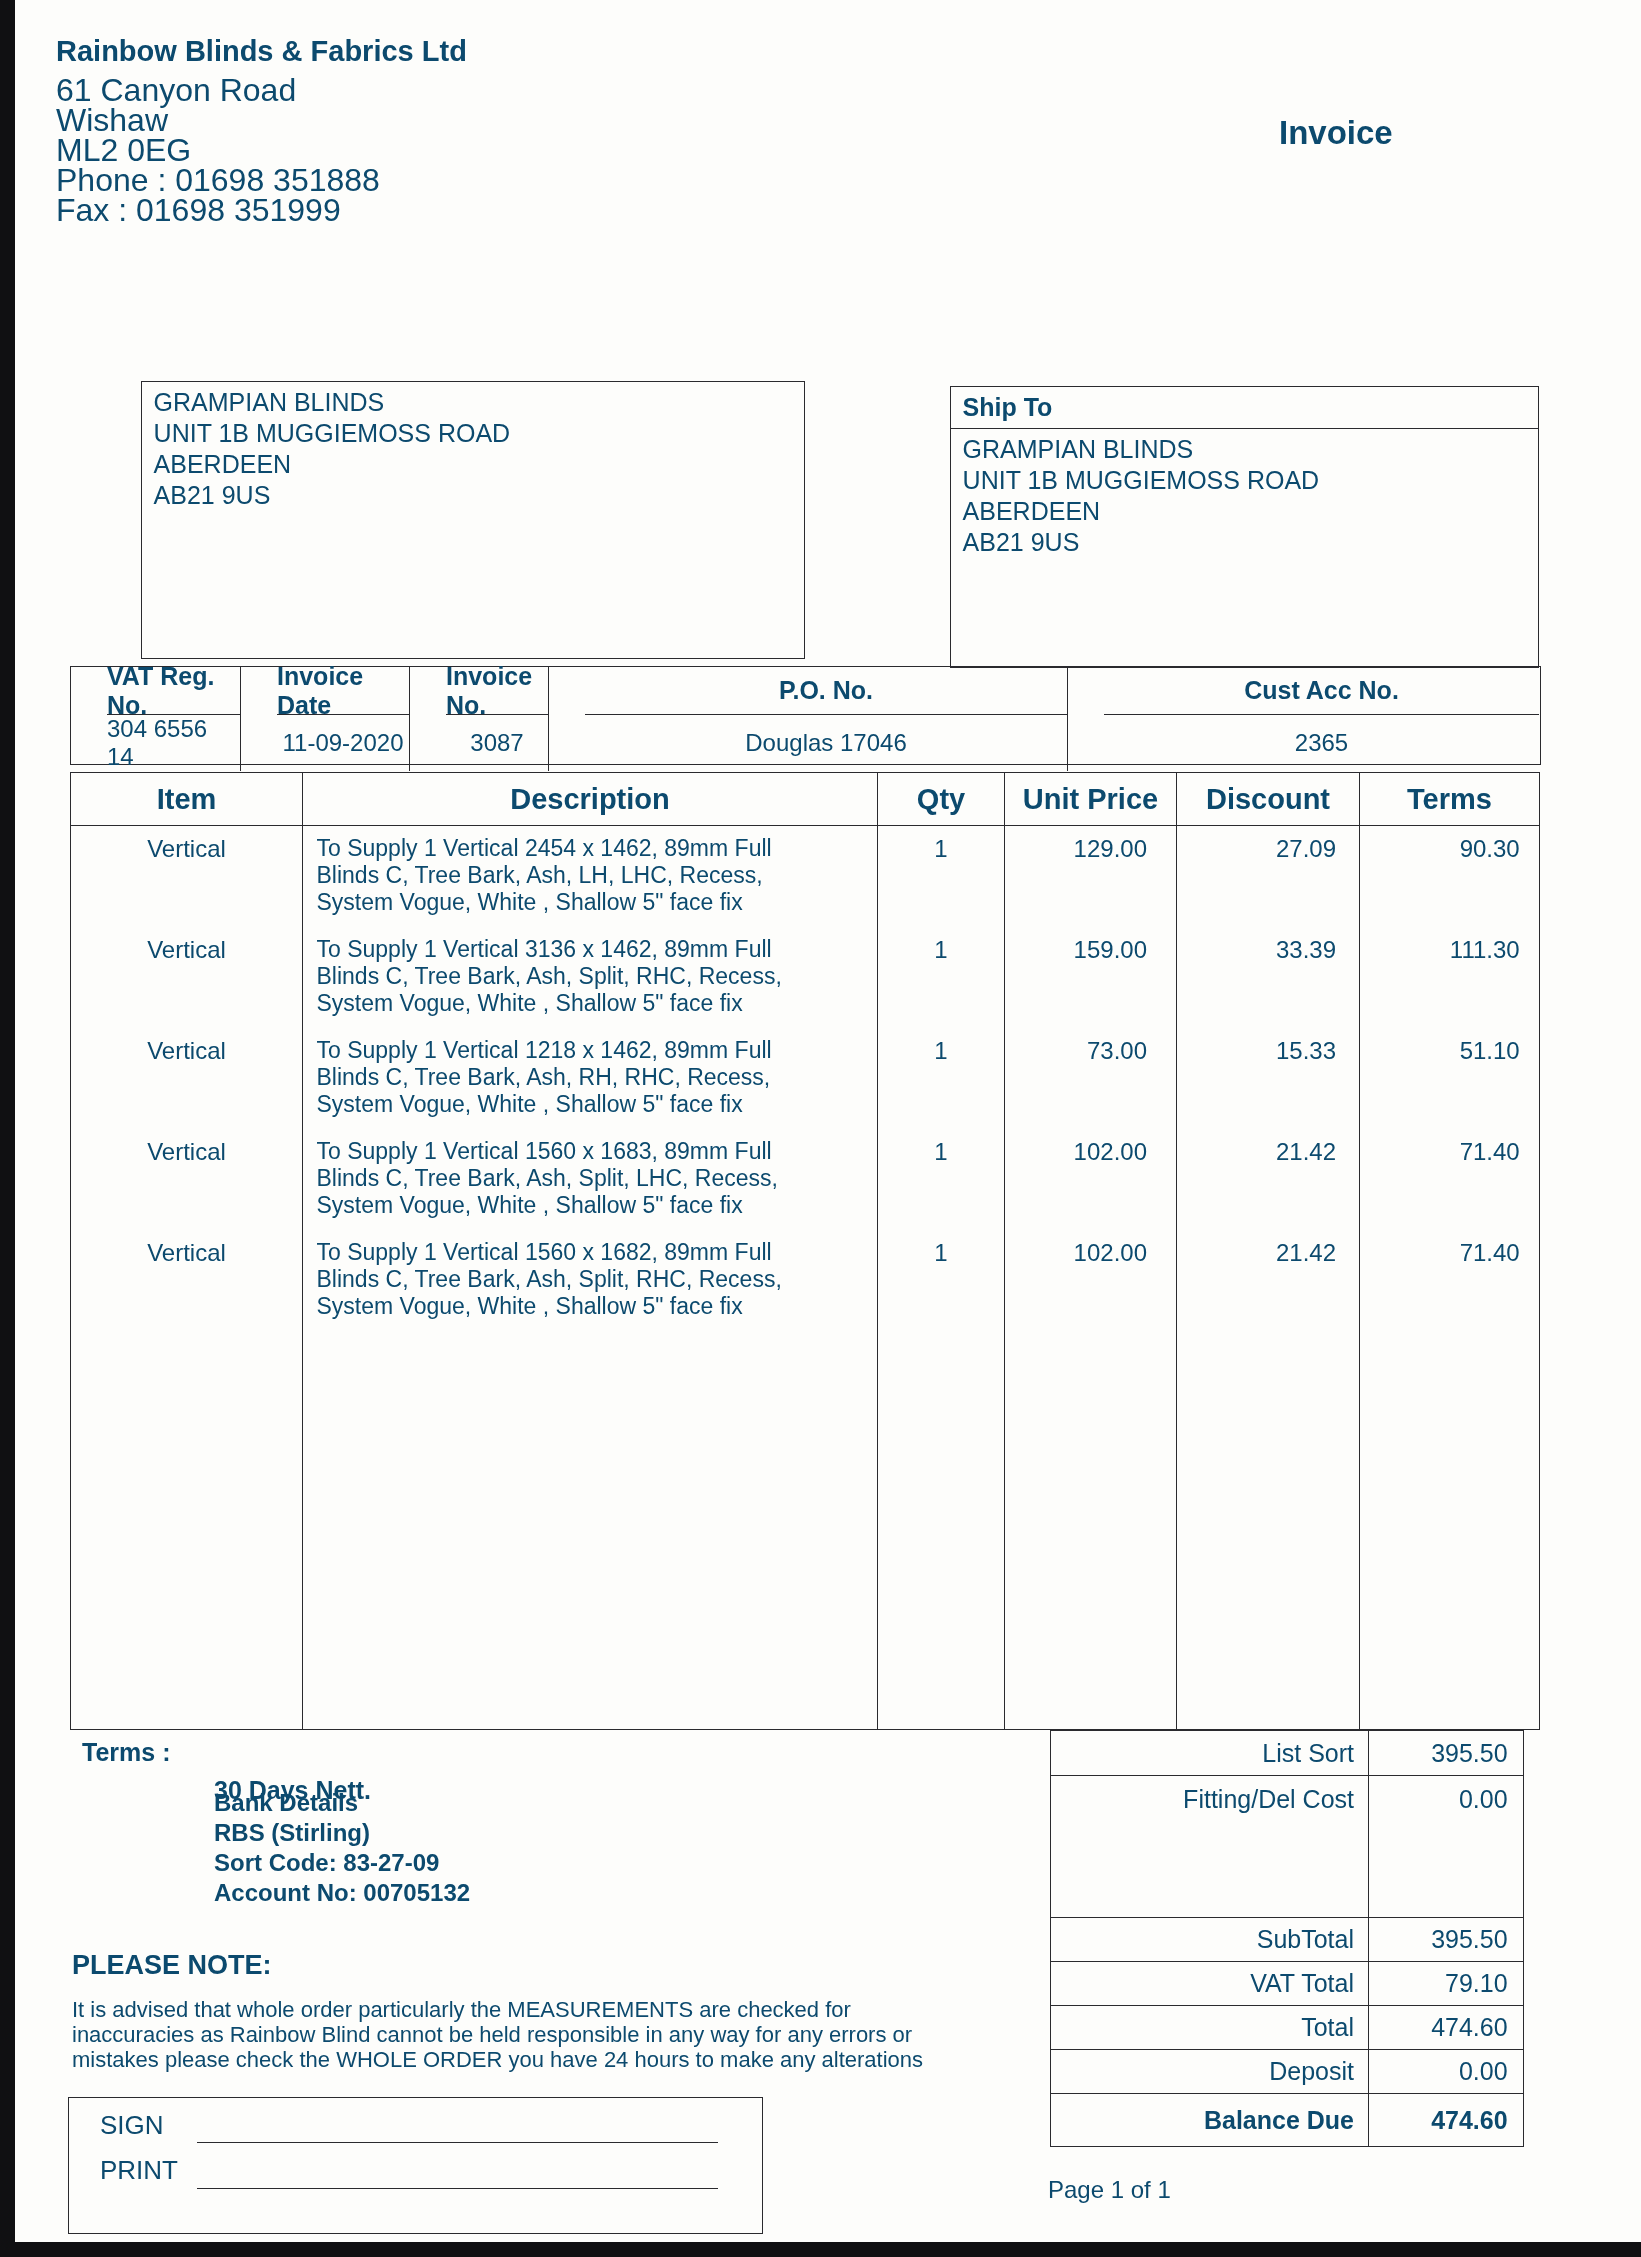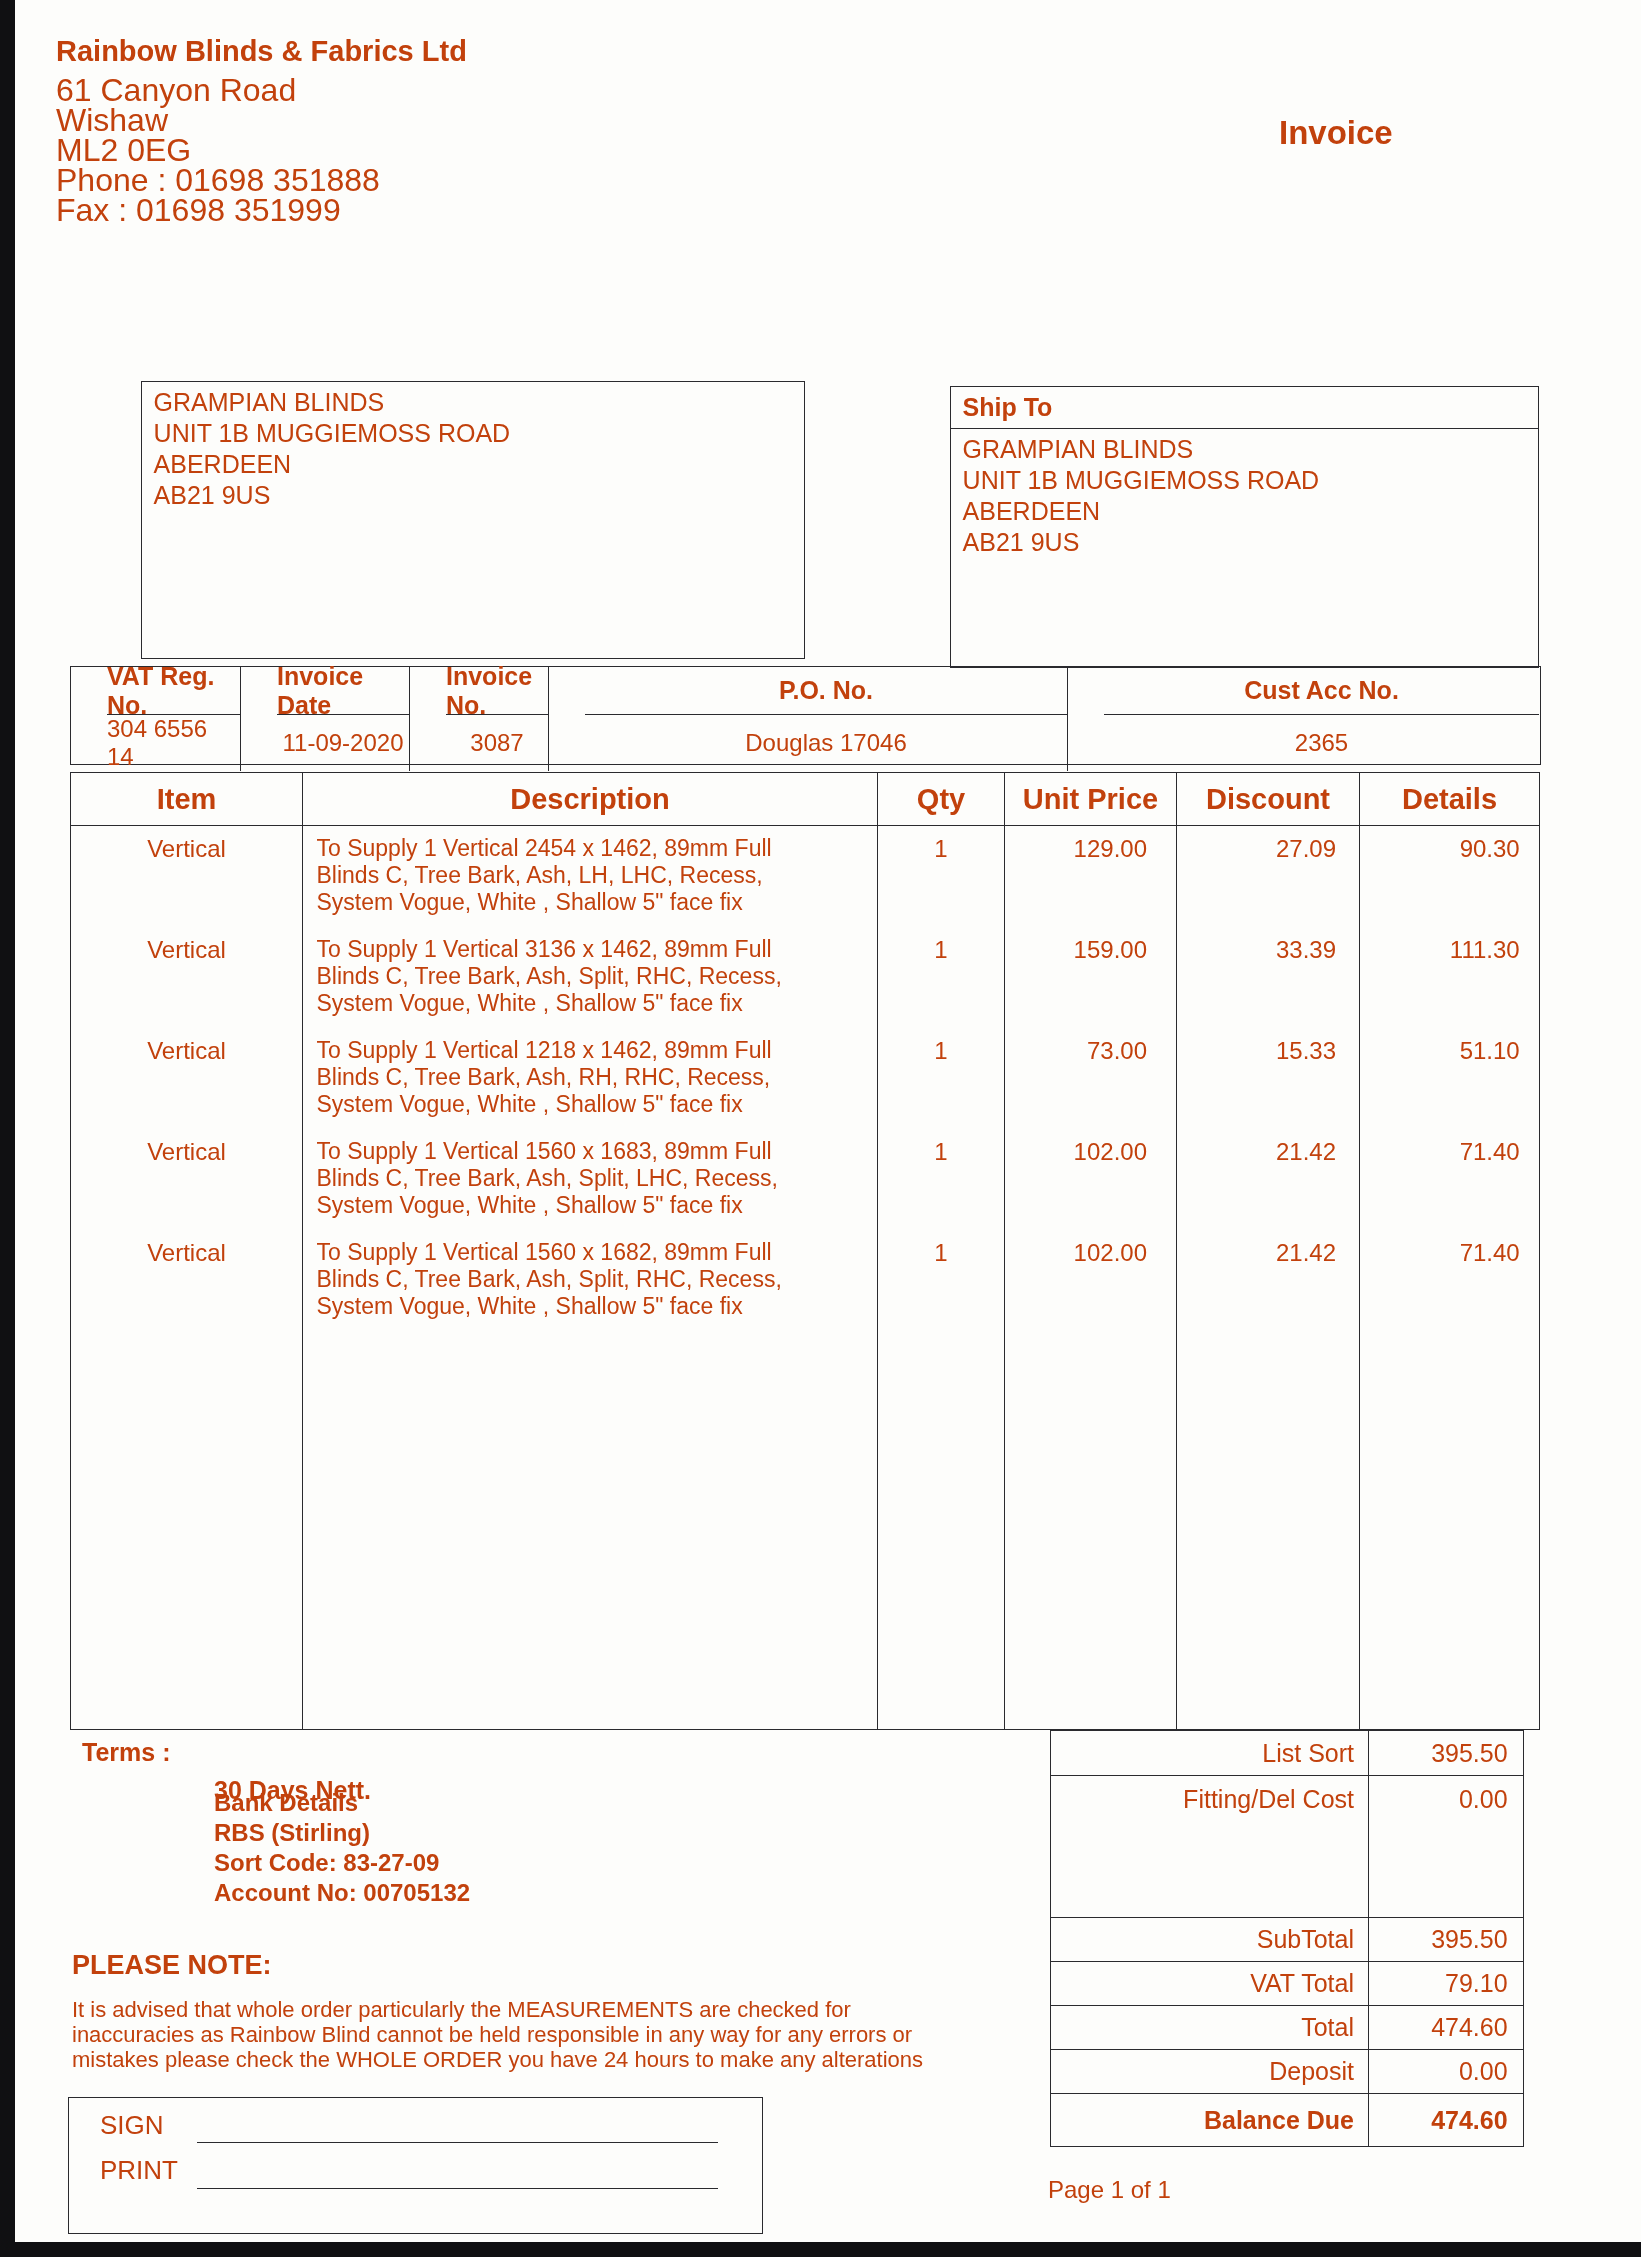--- a/index.html
+++ b/index.html
@@ -1,18 +1,18 @@
 <!DOCTYPE html>
 <html><head>
 <meta charset="utf-8">
 <style>
   html,body{margin:0;padding:0;background:#e8e8e6;}
   .page{
     position:relative;width:1641px;height:2257px;background:#fdfdfb;
-    font-family:"Liberation Sans", sans-serif;color:#c2410c;overflow:hidden;
+    font-family:"Liberation Sans", sans-serif;color:#0c4a6e;overflow:hidden;
     margin:0 auto;
   }
   .abs{position:absolute;}
   .preline{white-space:pre-line;}
   .scan-strip-left{position:absolute;left:0;top:0;width:14.5px;height:100%;background:#101012;}
   .scan-strip-bottom{position:absolute;left:0;bottom:0;width:100%;height:15.4px;background:#101012;}
 
   
   .company-name{font-size:29px;font-weight:bold;}
   .company-addr{font-size:32px;line-height:30px;}
@@ -124,21 +124,21 @@
     <div class="info-cell info-val lastcol">2365</div>
   </div>
 
   <div class="abs items-table" style="left:70px;top:772px;width:1468px;height:956px;">
 
     <div class="it-cell it-head">Item</div>
     <div class="it-cell it-head">Description</div>
     <div class="it-cell it-head">Qty</div>
     <div class="it-cell it-head">Unit Price</div>
     <div class="it-cell it-head">Discount</div>
-    <div class="it-cell it-head lastcol">Details</div>
+    <div class="it-cell it-head lastcol">Terms</div>
 
     <div class="it-cell c-item">Vertical</div>
     <div class="it-cell c-desc preline">To Supply 1 Vertical  2454 x 1462, 89mm Full
 Blinds C, Tree Bark, Ash, LH, LHC, Recess,
 System Vogue, White , Shallow 5" face fix</div>
     <div class="it-cell c-qty">1</div>
     <div class="it-cell c-price">129.00</div>
     <div class="it-cell c-disc">27.09</div>
     <div class="it-cell c-amt lastcol">90.30</div>
 

